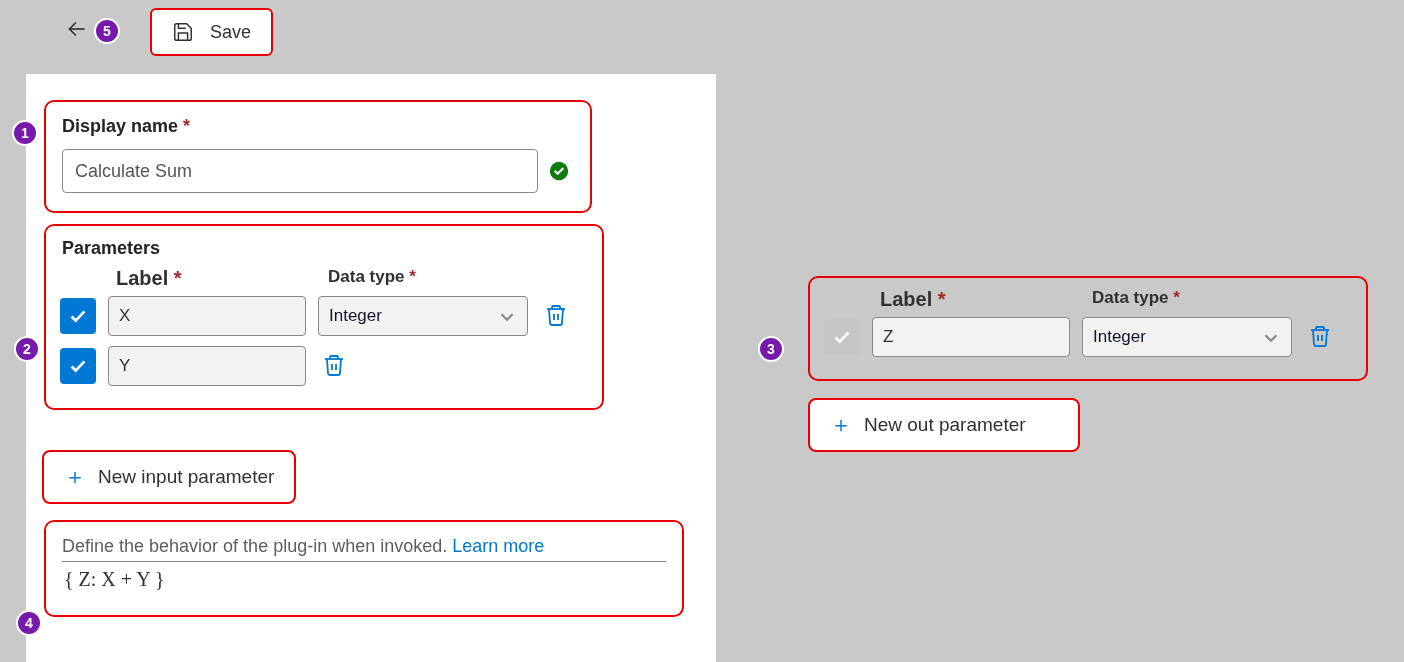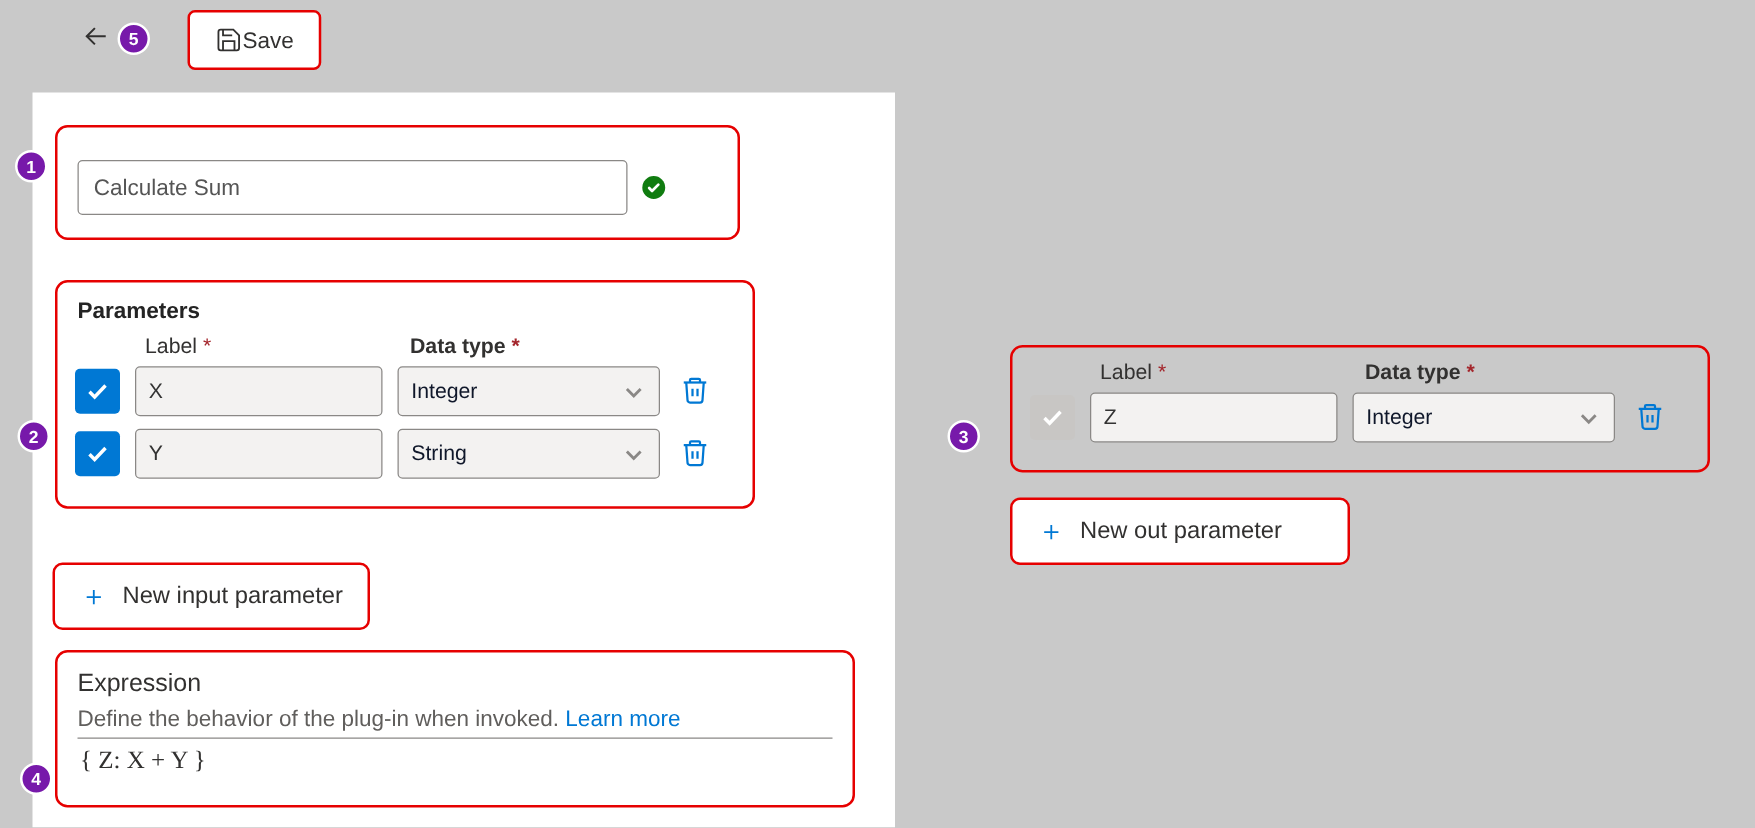--- a/index.html
+++ b/index.html
@@ -1,38 +1,38 @@
 <!DOCTYPE html>
 <html><head>
 <meta charset="utf-8">
 <style>
 * { box-sizing: border-box; margin: 0; padding: 0; }
 body { font-family: "Segoe UI", -apple-system, BlinkMacSystemFont, sans-serif; background: #c9c9c9; width: 1404px; height: 662px; overflow: hidden; position: relative; color: #323130; }
 
 .toolbar { position: absolute; top: 2px; left: 0; right: 0; height: 60px; display: flex; align-items: center; padding-left: 56px; }
 .back-btn { background: transparent; border: none; font-size: 24px; cursor: pointer; padding: 4px 8px; color: #323130; }
-.save-btn { margin-left: 52px; display: flex; align-items: center; gap: 0; background: #fff; border: 2px solid #e60000; border-radius: 6px; padding: 8px 20px; font-size: 18px; cursor: pointer; color: #323130; height: 48px; }
+.save-btn { margin-left: 52px; display: flex; align-items: center; gap: 16px; background: #fff; border: 2px solid #e60000; border-radius: 6px; padding: 8px 20px; font-size: 18px; cursor: pointer; color: #323130; height: 48px; }
 .save-btn svg { width: 22px; height: 22px; }
 
 .panel { position: absolute; top: 74px; left: 26px; width: 690px; background: #fff; padding-bottom: 40px; bottom: 0; }
 
 .section { position: relative; }
 .red-box { border: 2px solid #e60000; border-radius: 10px; }
 
 .sec-displayname { position: absolute; top: 26px; left: 18px; width: 548px; padding: 14px 16px 18px 16px; }
 .section-label { font-size: 18px; font-weight: 600; color: #242424; }
 .red-star { color: #a4262c; }
 .input-row { display: flex; align-items: center; gap: 10px; margin-top: 12px; }
-.text-input { width: 440px; height: 44px; border: 1px solid #8a8886; border-radius: 4px; padding: 0 12px; font-size: 18px; color: #555; }
+.text-input { width: 476px; height: 44px; border: 1px solid #8a8886; border-radius: 4px; padding: 0 12px; font-size: 18px; color: #555; }
 .check-icon { width: 22px; height: 22px; }
 
 .sec-params { position: absolute; top: 150px; left: 18px; width: 560px; padding: 10px 14px 12px 14px; }
 .params-title { font-weight: 600; font-size: 18px; color: #242424; padding: 2px 0 8px 2px; }
 .param-headers { display: flex; gap: 14px; padding-left: 56px; margin-bottom: 6px; }
-.col-label { width: 198px; font-size: 17px; font-weight: 400; }
+.col-label { width: 198px; font-size: 20px; font-weight: 700; }
 .col-type { width: 210px; font-size: 17px; font-weight: 600; }
 .param-row { display: flex; align-items: center; gap: 12px; margin-bottom: 10px; }
 .checkbox { width: 36px; height: 36px; border-radius: 4px; display: flex; align-items: center; justify-content: center; cursor: pointer; }
 .checkbox.checked { background: #0078d4; }
 .checkbox.checked svg { stroke: #fff; }
 .checkbox.disabled { background: #c8c6c4; }
 .checkbox.disabled svg { stroke: #fff; }
 .param-input { width: 198px; height: 40px; border: 1px solid #8a8886; border-radius: 4px; padding: 0 10px; font-size: 17px; background: #f3f2f1; color: #333; }
 .select-wrap { position: relative; width: 210px; }
 .select-input { width: 100%; height: 40px; border: 1px solid #8a8886; border-radius: 4px; padding: 0 10px; font-size: 17px; background: #f3f2f1; color: #0f172a; appearance: none; cursor: pointer; text-align: left; }
@@ -76,20 +76,23 @@
         <path d="M17 21v-8H7v8"></path>
         <path d="M7 3v5h8"></path>
       </svg>
     <span>Save</span>
   </button>
 </div>
 
 <div class="panel">
 
   <div class="section sec-displayname red-box">
+    <div class="section-label">
+      <span>Display name</span> <span class="red-star">*</span>
+    </div>
     <div class="input-row">
       <input class="text-input" type="text" value="Calculate Sum" style="">
       <svg class="check-icon" viewBox="0 0 24 24">
           <circle cx="12" cy="12" r="10" fill="#107c10"></circle>
           <path d="M8 12.5l2.5 2.5L16 9.5" stroke="#fff" stroke-width="2.4" fill="none" stroke-linecap="round" stroke-linejoin="round"></path>
         </svg>
     </div>
   </div>
 
   <div class="section sec-params red-box">
@@ -123,45 +126,38 @@
       </button>
     </div>
 
     <div class="param-row">
       <div class="checkbox checked">
         <svg width="22" height="22" viewBox="0 0 24 24" fill="none" stroke-width="3">
             <path d="M5 12.5l4.5 4.5L19 7"></path>
           </svg>
       </div>
       <input class="param-input" type="text" value="Y" style="">
-      <div class="select-wrap">
-        <button class="select-input">String</button>
-        <svg class="chevron" width="22" height="22" viewBox="0 0 24 24" fill="none" stroke="#8a8886" stroke-width="2.5">
-            <path d="M6 9l6 6 6-6"></path>
-          </svg>
-      </div>
       <button class="trash-btn">
         <svg viewBox="0 0 24 24" fill="none" stroke-width="1.8">
             <path d="M3 6h18"></path>
             <path d="M8 6V4a1 1 0 0 1 1-1h6a1 1 0 0 1 1 1v2"></path>
             <path d="M19 6l-1 14a2 2 0 0 1-2 2H8a2 2 0 0 1-2-2L5 6"></path>
             <path d="M10 11v6"></path>
             <path d="M14 11v6"></path>
           </svg>
       </button>
     </div>
   </div>
 
   <button class="new-param-btn new-input-btn">
     <span class="plus-icon">＋</span>
     <span>New input parameter</span>
   </button>
 
   <div class="section sec-expr red-box">
-    <div class="expr-title">Expression</div>
     <div class="expr-desc">
       <span>Define the behavior of the plug-in when invoked.</span>
       <a class="learn-link">Learn more</a>
     </div>
     <input class="expr-input" type="text" value="{ Z: X + Y }" style="">
   </div>
 
 </div>
 
 <div class="section out-box red-box">

